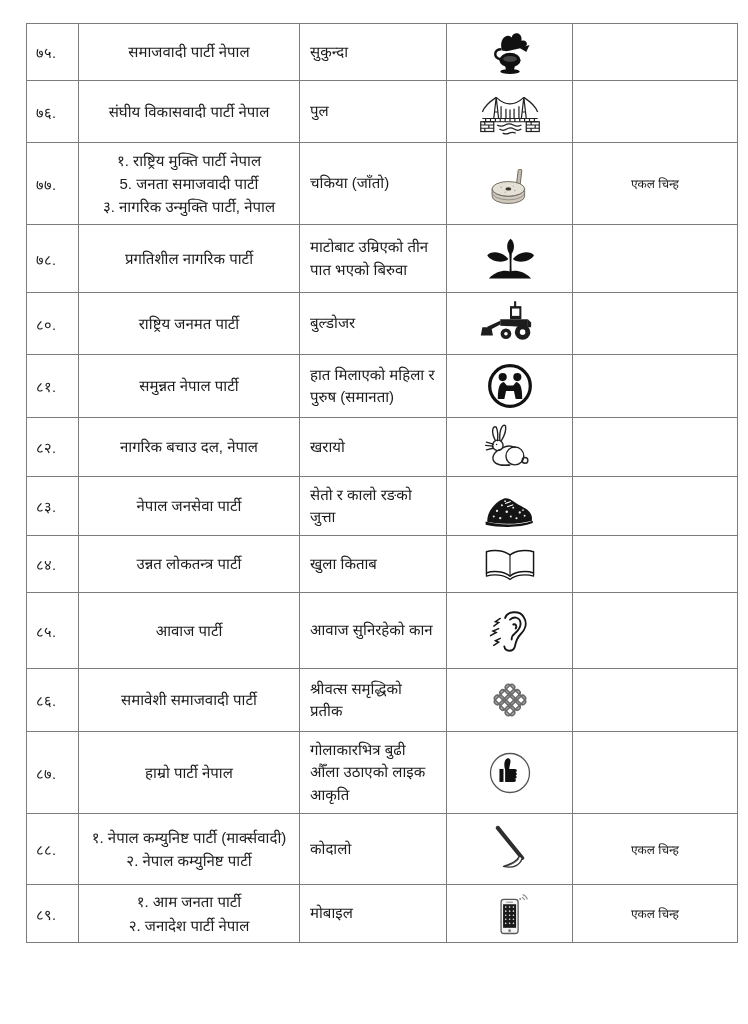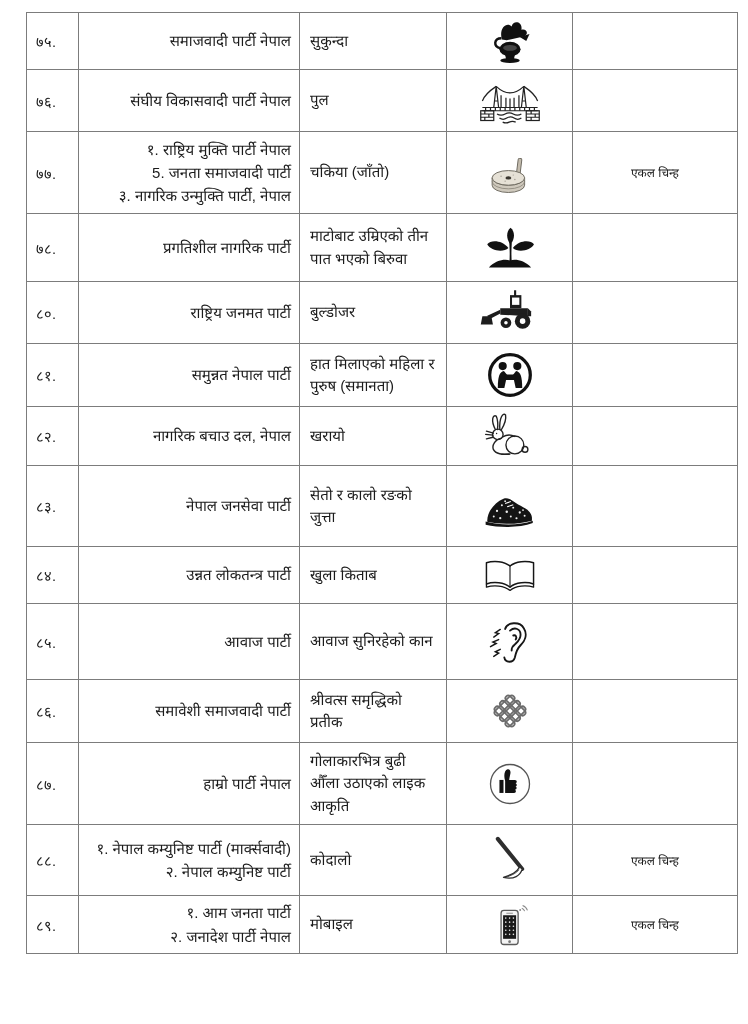--- a/index.html
+++ b/index.html
@@ -7,39 +7,39 @@
     width:748px;height:1024px;
     background:#ffffff;
     font-family:"Liberation Sans","DejaVu Sans",sans-serif;
     color:#1b1b1b;
     position:relative;
     overflow:hidden;
   }
   table{
     border-collapse:collapse;
     position:absolute;
-    left:26px;top:12px;
+    left:26px;top:23px;
     width:711px;
     table-layout:fixed;
   }
   td{
     border:1px solid #7c7c7c;
     vertical-align:middle;
     padding:5px 8px;
     overflow:hidden;
   }
   .num-cell{
     font-size:14.5px;
     text-align:left;
     padding-left:9px;
     letter-spacing:0.5px;
   }
   .party-cell{
     font-size:15px;
-    text-align:right;
+    text-align:center;
     line-height:1.55;
   }
   .party-line{margin:0;}
   .symbol-cell{
     font-size:15px;
     text-align:left;
     line-height:1.5;
     padding-left:10px;padding-right:10px;
   }
   .image-cell{
@@ -330,21 +330,21 @@
     <td class="party-cell">
           <div class="party-line">नागरिक बचाउ दल, नेपाल</div>
         </td>
     <td class="symbol-cell"><span>खरायो</span></td>
     <td class="image-cell"><svg viewBox="0 0 80 64" class="sym-svg">
             <use href="#rabbit-icon" xlink:href="#rabbit-icon"></use>
           </svg></td>
     <td class="remark-cell"><span></span></td>
   </tr>
 
-  <tr style="height: 81px;">
+  <tr style="height: 59px;">
     <td class="num-cell"><span>८३.</span></td>
     <td class="party-cell">
           <div class="party-line">नेपाल जनसेवा पार्टी</div>
         </td>
     <td class="symbol-cell"><span>सेतो र कालो रङको जुत्ता</span></td>
     <td class="image-cell"><svg viewBox="0 0 80 64" class="sym-svg">
             <use href="#shoe-icon" xlink:href="#shoe-icon"></use>
           </svg></td>
     <td class="remark-cell"><span></span></td>
   </tr>

